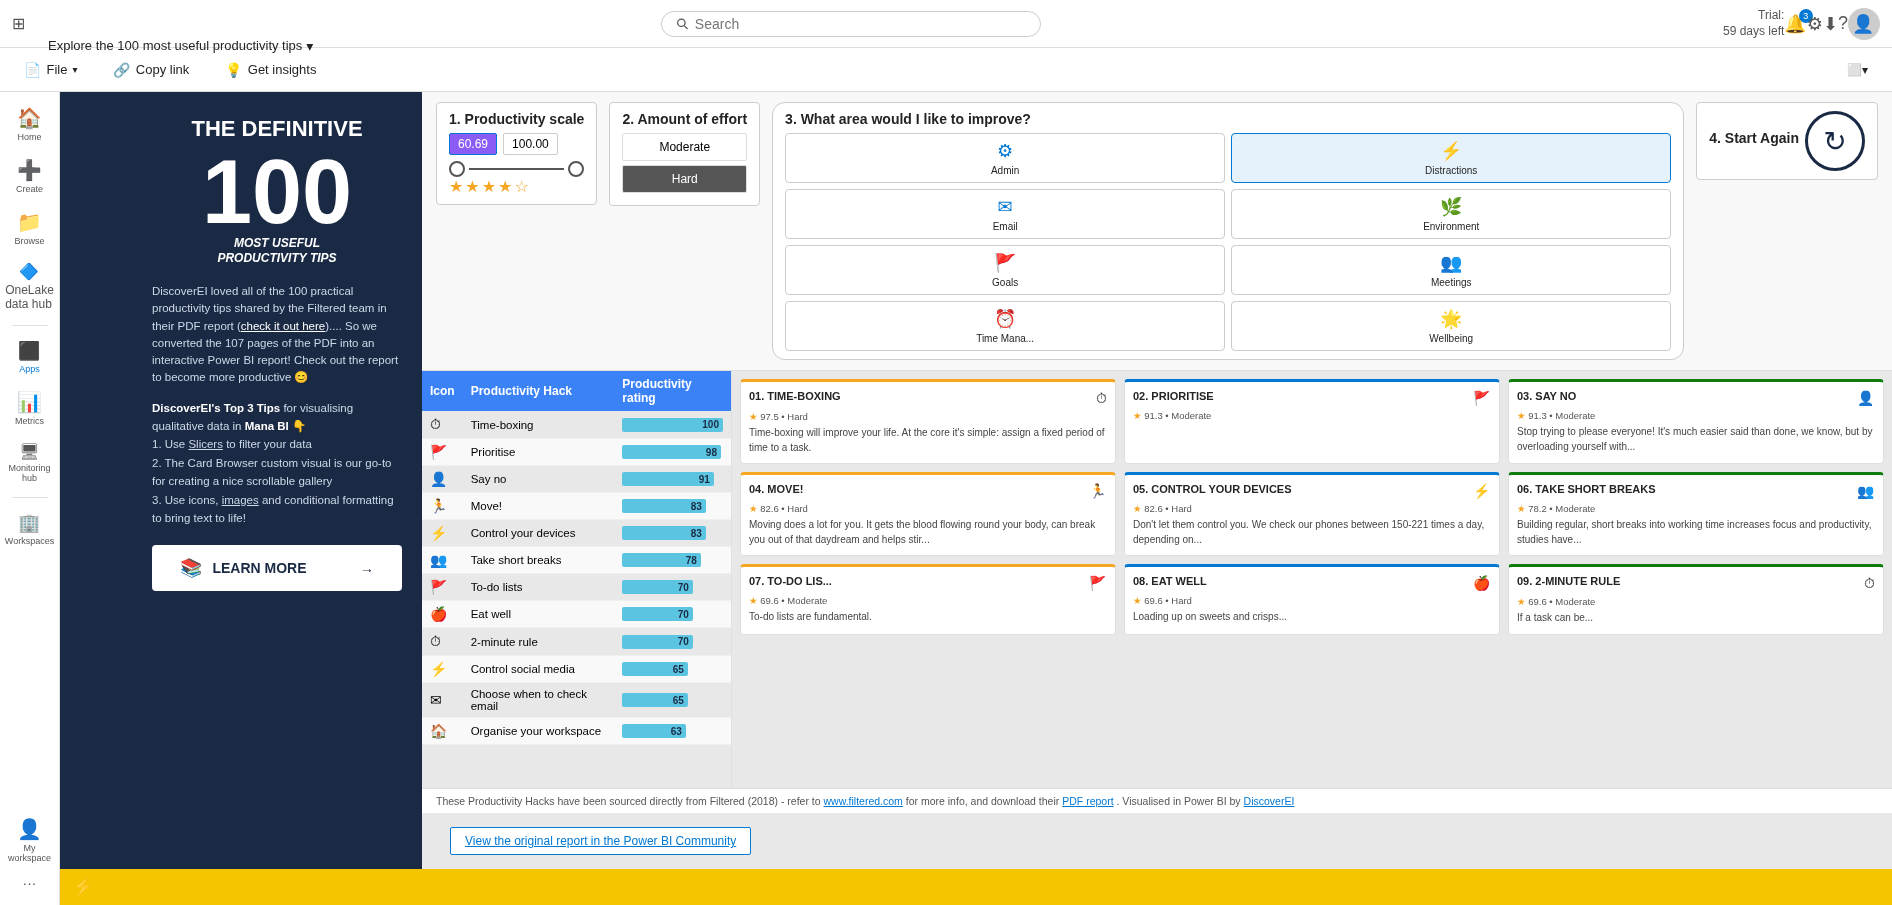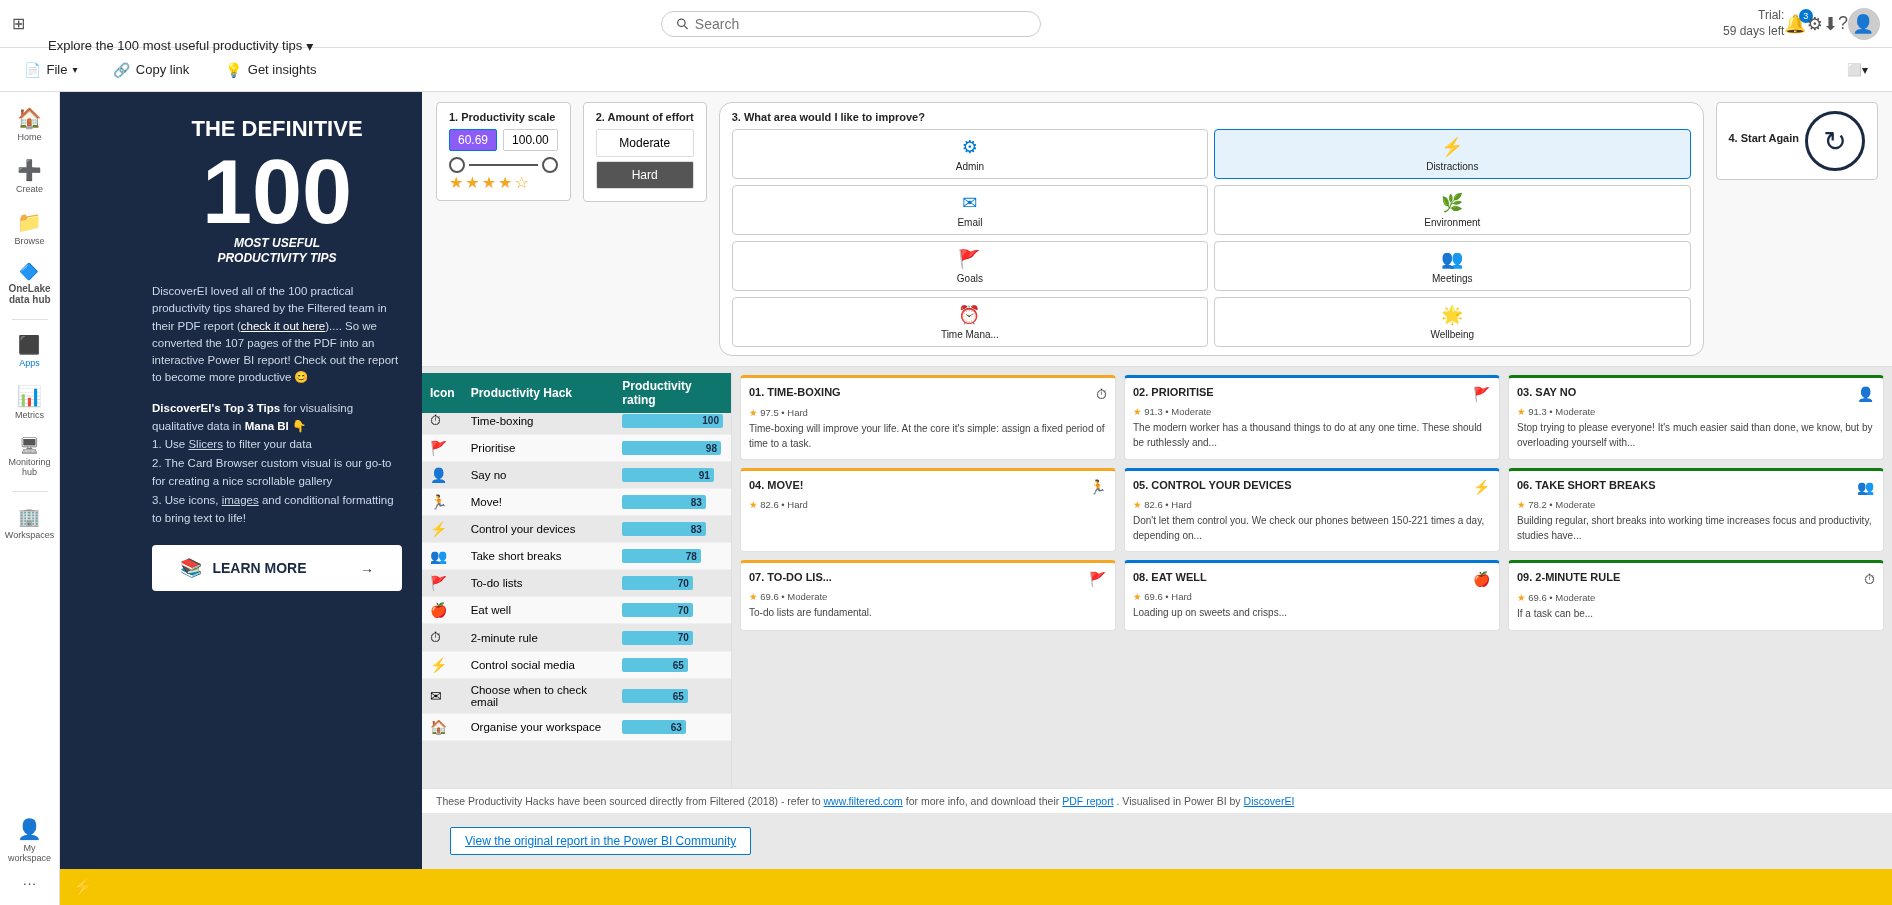--- a/index.html
+++ b/index.html
@@ -93,21 +93,21 @@
     .right-panels { flex: 1; display: flex; flex-direction: column; overflow: hidden; }
 
     
     .top-controls {
       display: flex; gap: 12px; padding: 10px 14px; background: #f8f8f8; border-bottom: 1px solid #e0e0e0; align-items: flex-start;
     }
 
     .section-box {
       border: 1px solid #ccc; border-radius: 4px; padding: 8px 12px; background: #fff; min-width: 120px;
     }
-    .section-label { font-size: 11px; font-weight: 600; color: #242424; margin-bottom: 6px; }
+    .section-label { font-size: 14px; font-weight: 600; color: #242424; margin-bottom: 6px; }
 
     
     .scale-inputs { display: flex; gap: 6px; align-items: center; margin-bottom: 6px; }
     .scale-val {
       padding: 3px 8px; font-size: 12px; border: 1px solid #ccc; border-radius: 2px; background: #fff;
     }
     .scale-val.active { background: #8b5cf6; color: #fff; border-color: #0078d4; }
     .slider-track { display: flex; align-items: center; gap: 4px; }
     .slider-circle { width: 16px; height: 16px; border-radius: 50%; border: 2px solid #555; background: #fff; display: inline-block; }
     .slider-line { flex: 1; height: 2px; background: #555; }
@@ -136,21 +136,21 @@
       display: flex; align-items: center; justify-content: center; cursor: pointer;
       font-size: 28px; color: #1a2a44;
     }
 
     
     .middle-section { display: flex; flex: 1; overflow: hidden; }
 
     
     .table-panel { width: 310px; overflow-y: auto; flex-shrink: 0; border-right: 1px solid #e0e0e0; }
     .hack-table { width: 100%; border-collapse: collapse; font-size: 11.5px; }
-    .hack-table th { background: #0f766e; color: #fff; padding: 6px 8px; text-align: left; font-size: 12px; position: sticky; top: 6px; }
+    .hack-table th { background: #3b82f6; color: #fff; padding: 6px 8px; text-align: left; font-size: 12px; position: sticky; top: 0; }
     .hack-table td { padding: 5px 8px; border-bottom: 1px solid #f0f0f0; vertical-align: middle; }
     .hack-table tr:nth-child(even) td { background: #f9f9f9; }
     .bar-cell { position: relative; }
     .bar-bg { background: #5bc4e0; height: 14px; border-radius: 2px; display: flex; align-items: center; justify-content: flex-end; padding-right: 4px; font-size: 10px; font-weight: 600; color: #1a2a44; }
 
     
     .cards-panel { flex: 1; overflow-y: auto; padding: 8px; display: grid; grid-template-columns: repeat(3, 1fr); gap: 8px; align-content: start; }
     .card {
       border: 1px solid #e0e0e0; border-radius: 4px; padding: 8px; background: #fff;
       font-size: 10.5px; color: #242424; position: relative;
@@ -245,21 +245,21 @@
     <div class="sidebar-item">
       <span class="si-icon">➕</span>
       <span style="font-size:9px;">Create</span>
     </div>
     <div class="sidebar-item">
       <span class="si-icon">📁</span>
       <span style="font-size:9px;">Browse</span>
     </div>
     <div class="sidebar-item">
       <span class="si-icon" style="font-size:16px;">🔷</span>
-      <span style="font-size:10px;text-align:right;font-weight:bold;">OneLake<br>data hub</span>
+      <span style="font-size:12px;text-align:left;">OneLake<br>data hub</span>
     </div>
     <div class="sidebar-divider"></div>
     <div class="sidebar-item active">
       <span class="si-icon" style="font-size:18px;">⬛</span>
       <span style="font-size:9px;color:#0078d4;">Apps</span>
     </div>
     <div class="sidebar-item">
       <span class="si-icon">📊</span>
       <span style="font-size:9px;">Metrics</span>
     </div>
@@ -498,21 +498,20 @@
                   <div class="card" style="border-top: 3px solid rgb(0, 120, 212);">
     <div class="card-header">
       <div>
         <div class="card-num">02. PRIORITISE</div>
       </div>
       <span class="card-icon">🚩</span>
     </div>
     <div class="card-rating">
       <span class="star">★</span> 91.3 • Moderate
     </div>
-    <div class="card-body">The modern worker has a thousand things to do at any one time. These should be ruthlessly and...</div>
   </div>
                   <div class="card" style="border-top: 3px solid rgb(16, 124, 16);">
     <div class="card-header">
       <div>
         <div class="card-num">03. SAY NO</div>
       </div>
       <span class="card-icon">👤</span>
     </div>
     <div class="card-rating">
       <span class="star">★</span> 91.3 • Moderate
@@ -522,20 +521,21 @@
                   <div class="card" style="border-top: 3px solid rgb(245, 166, 35);">
     <div class="card-header">
       <div>
         <div class="card-num">04. MOVE!</div>
       </div>
       <span class="card-icon">🏃</span>
     </div>
     <div class="card-rating">
       <span class="star">★</span> 82.6 • Hard
     </div>
+    <div class="card-body">Moving does a lot for you. It gets the blood flowing round your body, can break you out of that daydream and helps stir...</div>
   </div>
                   <div class="card" style="border-top: 3px solid rgb(0, 120, 212);">
     <div class="card-header">
       <div>
         <div class="card-num">05. CONTROL YOUR DEVICES</div>
       </div>
       <span class="card-icon">⚡</span>
     </div>
     <div class="card-rating">
       <span class="star">★</span> 82.6 • Hard

